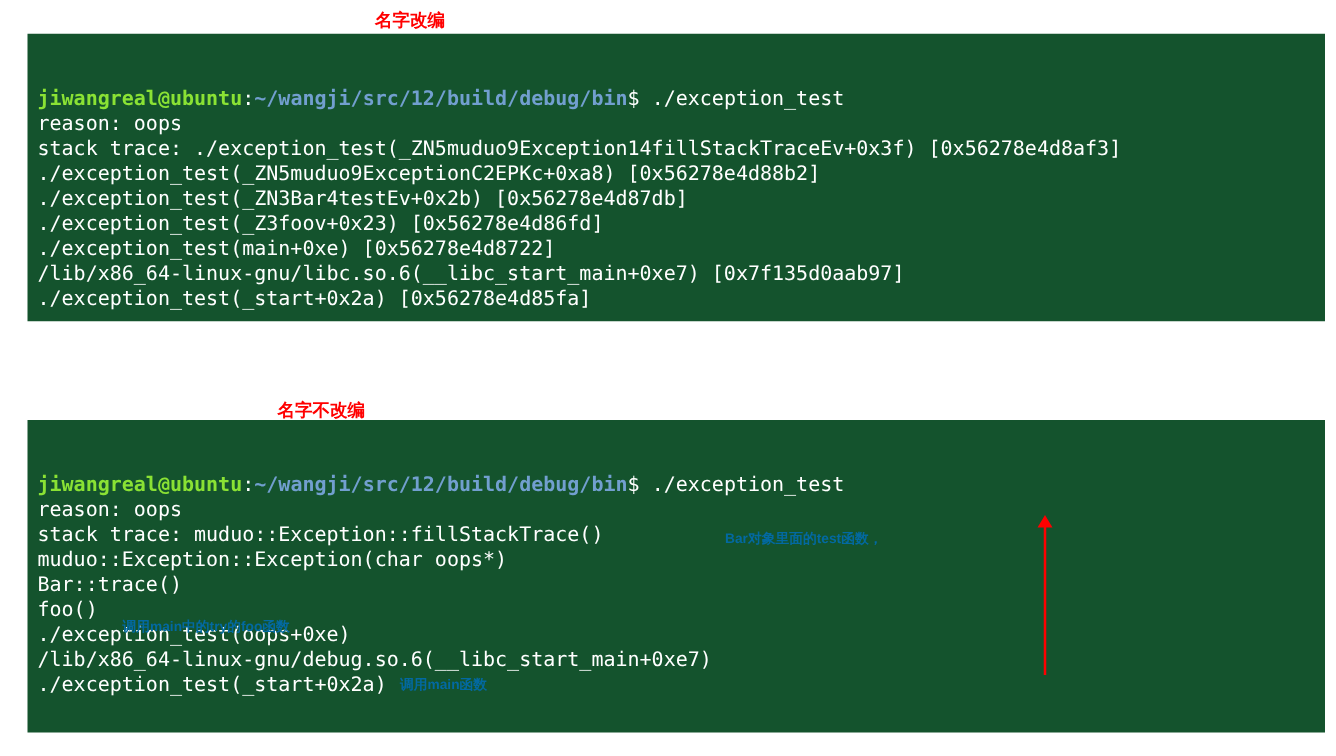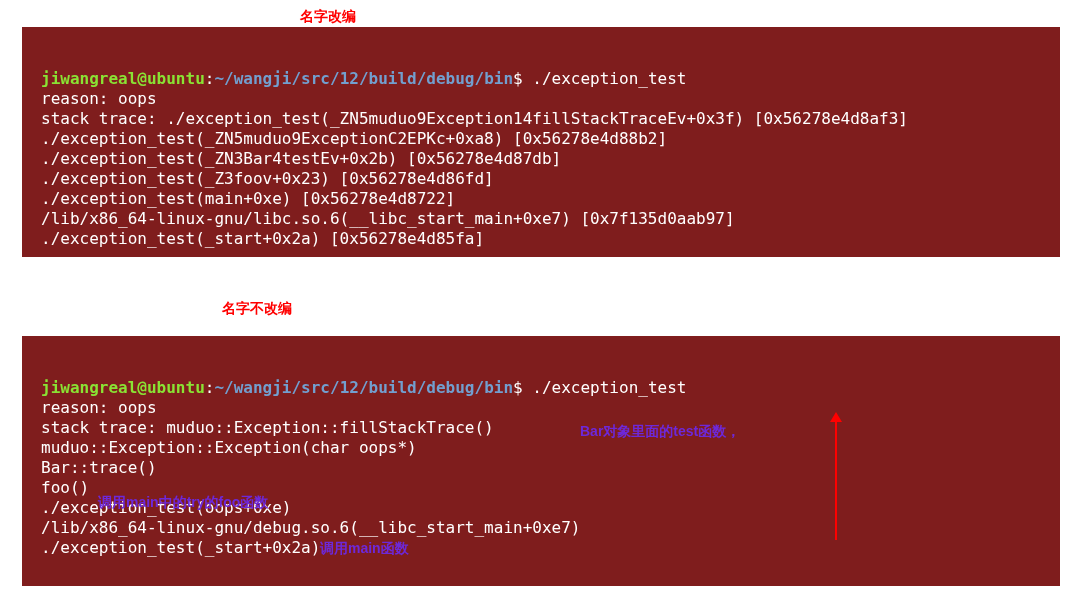--- a/index.html
+++ b/index.html
@@ -19,50 +19,50 @@
       font-weight: bold;
       font-size: 14px;
       position: absolute;
       font-family: "SimSun", "宋体", sans-serif;
     }
     .label1 {
       top: 8px;
       left: 300px;
     }
     .label2 {
-      top: 300px;
+      top: 320px;
       left: 222px;
     }
     .annotation {
-      color: #6d28d9;
-      font-size: 14px;
+      color: #0369a1;
+      font-size: 11px;
       position: absolute;
       font-family: "SimSun", "宋体", sans-serif;
       font-weight: bold;
     }
     .ann1 {
       top: 423px;
       left: 580px;
     }
     .ann2 {
       top: 494px;
       left: 98px;
     }
     .ann3 {
       top: 540px;
       left: 320px;
     }
     .terminal {
-      background: #7f1d1d;
+      background: #14532d;
       color: #ffffff;
       font-size: 16px;
       line-height: 20px;
       position: absolute;
       left: 22px;
-      padding: 2px 19px;
+      padding: 2px 8px;
       white-space: pre;
       overflow: hidden;
     }
     .terminal1 {
       top: 27px;
       width: 1038px;
       height: 230px;
     }
     .terminal2 {
       top: 336px;

